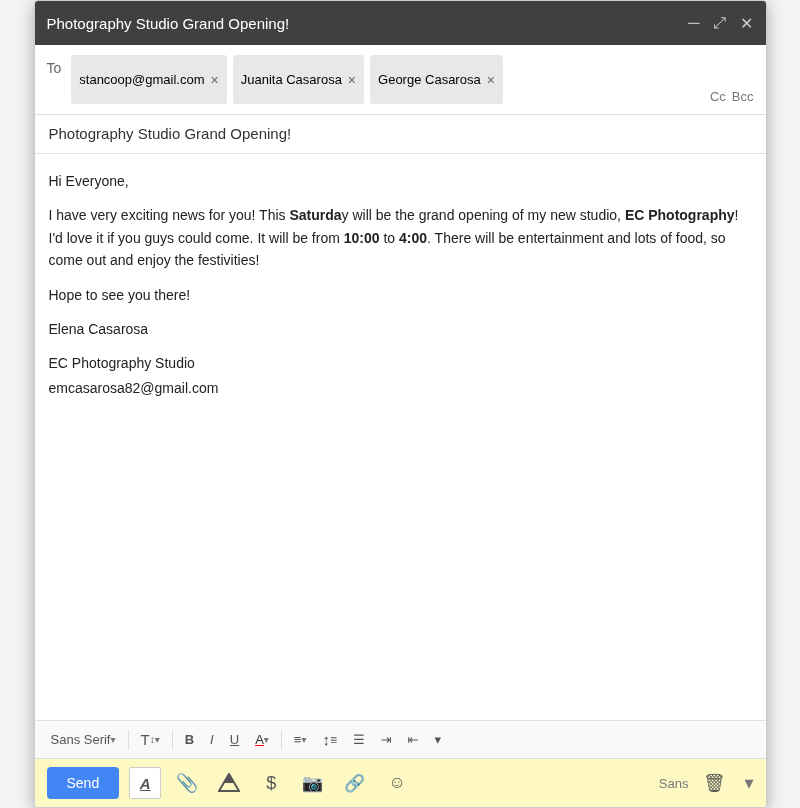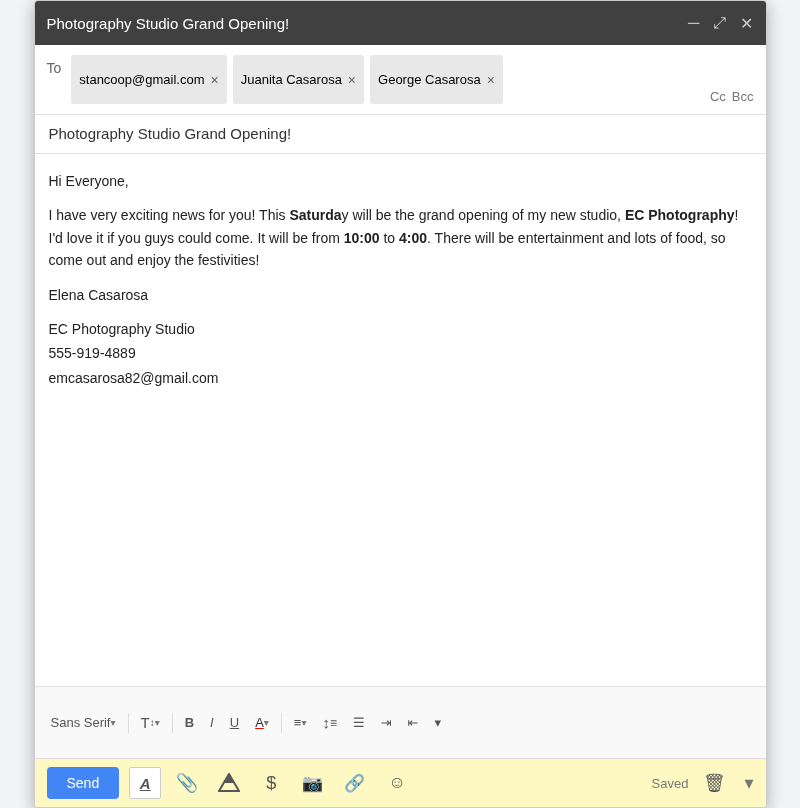--- a/index.html
+++ b/index.html
@@ -125,21 +125,21 @@
 
     .body-area p {
       margin-bottom: 12px;
     }
 
     .body-area .greeting {
     }
 
     .toolbar-row {
       border-top: 1px solid #e0e0e0;
-      padding: 23px 10px;
+      padding: 6px 10px;
       display: flex;
       align-items: center;
       gap: 4px;
       flex-shrink: 0;
       background: #f9f9f9;
     }
 
     .toolbar-item {
       display: inline-flex;
       align-items: center;
@@ -275,27 +275,27 @@
   </div>
 
   <div class="body-area">
     <p class="greeting">
       <span>Hi Everyone,</span>
     </p>
     <p>
       <span>I have very exciting news for you! This </span><strong>Saturda</strong><span>y will be the grand opening of my new studio, </span><strong>EC Photography</strong><span>! I'd love it if you guys could come. It will be from </span><strong>10:00</strong><span> to </span><strong>4:00</strong><span>. There will be entertainment and lots of food, so come out and enjoy the festivities!</span>
     </p>
     <p>
+      <span>Hope to see you there!</span>
+    </p>
+    <p>
       <span>Elena Casarosa</span>
     </p>
     <p style="margin-bottom:2px;">
       <span>EC Photography Studio</span>
-    </p>
-    <p style="margin-bottom:2px;">
-      <span>555-919-4889</span>
     </p>
     <p>
       <span>emcasarosa82@gmail.com</span>
     </p>
   </div>
 
   <div class="toolbar-row">
     <button class="toolbar-item">
       <span>Sans Serif</span>
       <span class="dropdown-arrow">▾</span>
@@ -363,20 +363,20 @@
     </div>
     <div class="footer-icon no-border">
       <span style="font-size:17px;">📷</span>
     </div>
     <div class="footer-icon no-border">
       <span style="font-size:17px;">🔗</span>
     </div>
     <div class="footer-icon no-border">
       <span style="font-size:17px;">☺</span>
     </div>
-    <span class="saved-text">Saved</span>
+    <span class="saved-text">Sans</span>
     <div class="trash-icon-btn">
       <span style="font-size:18px;">🗑</span>
     </div>
     <span class="more-btn">▾</span>
   </div>
 
 </div>
 
 </body></html>

